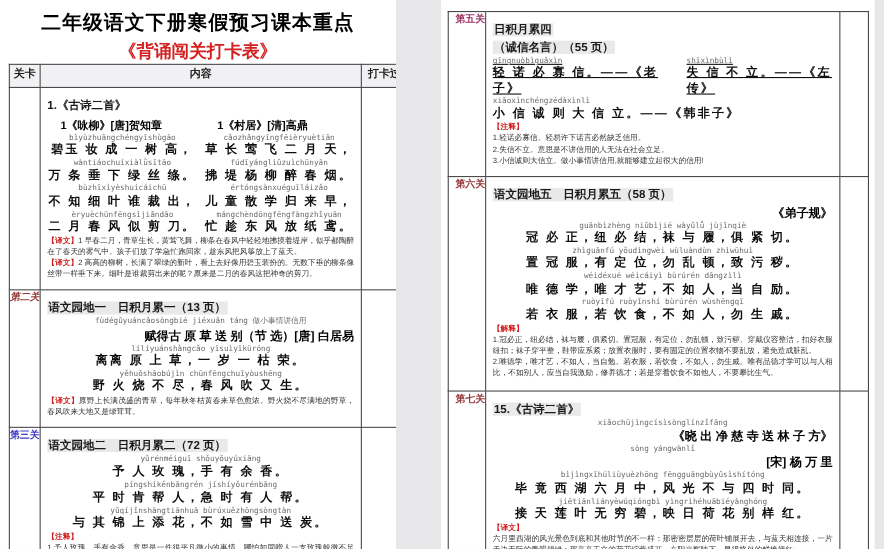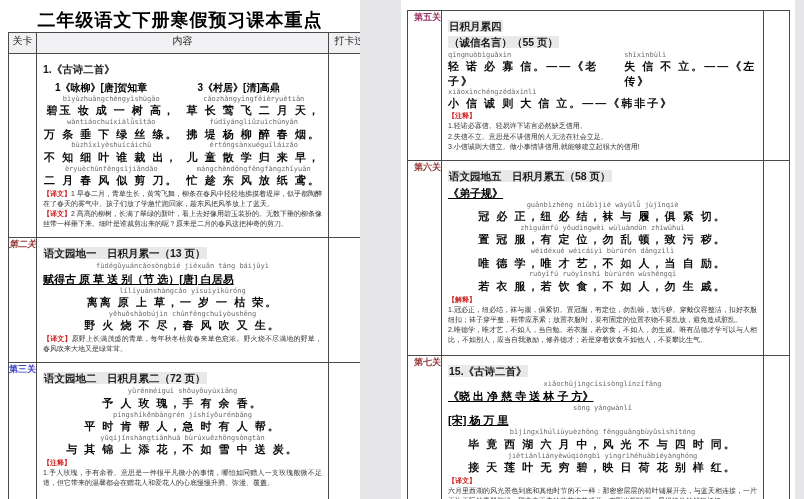--- a/index.html
+++ b/index.html
@@ -14,51 +14,52 @@
   .doc-subtitle{margin-top:5px;text-align:center;font-family:"Liberation Serif","DejaVu Serif",serif;
                 font-size:16px;font-weight:bold;color:#d42020;}
   .name-row{width:372px;margin:3px 0 1px 8px;text-align:right;font-size:9px;font-weight:bold;color:#000;}
   .blank-line{display:inline-block;width:46px;border-bottom:1px solid #333;height:8px;}
 
   table.grid{border-collapse:collapse;table-layout:fixed;}
   table.grid td,table.grid th{border:1px solid #4a4a4a;vertical-align:top;overflow:hidden;}
   .tbl-left{margin-left:8px;width:372px;}
   .tbl-right{margin-left:6px;margin-top:10px;width:382px;}
 
-  th.hdr{background:#f1f1f4;font-size:10px;font-weight:normal;text-align:center;height:18px;
+  th.hdr{background:#f1f1f4;font-size:10px;font-weight:bold;text-align:center;height:18px;
          vertical-align:middle;color:#222;}
   td.label-cell{vertical-align:middle;text-align:right;font-size:9px;font-weight:bold;
                 white-space:nowrap;padding:0;}
   td.content-cell{padding:8px 6px;}
   td.pass-cell{background:#ffffff;}
 
   .sec{font-size:10.5px;font-weight:bold;color:#1a1a1a;margin:1px 0 2px 0;}
   .hl{background:#e9e9e9;padding:0 1px;}
   .poem-cols{display:flex;gap:6px;}
   .poem-col{flex:1;text-align:center;}
   .ptitle{font-size:10px;font-weight:bold;text-align:left;margin:2px 0 1px 12px;color:#000;}
-  .ptitle-c{font-size:11px;font-weight:bold;text-align:left;margin:1px 0;color:#000;text-decoration:underline;}
+  .ptitle-c{font-size:11px;font-weight:bold;text-align:right;margin:1px 0;color:#000;}
   .py{font-family:"DejaVu Sans Mono","Liberation Mono",monospace;font-size:7px;line-height:1.05;
       color:#6b6b6b;letter-spacing:0;}
   .cn{font-size:11px;font-weight:bold;letter-spacing:2px;line-height:1.35;color:#0d0d0d;}
   .pline{margin-bottom:1px;}
   .center{text-align:center;}
   .note{font-size:7px;line-height:1.45;color:#333;text-align:justify;}
   .tag{color:#cf2020;font-weight:bold;}
-  .quote-row{display:flex;}
+  .quote-row{display:flex;text-decoration:underline;}
   .quote-a{width:57%;}
   .quote-b{width:43%;}
 </style>
 </head>
 <body>
 
 <div class="stage">
 
   <div class="page page-left">
     <div class="doc-title">二年级语文下册寒假预习课本重点</div>
+    <div class="doc-subtitle">《背诵闯关打卡表》</div>
 
     <table class="grid tbl-left">
       <colgroup>
           <col style="width:28px">
           <col style="width:292px">
           <col style="width:52px">
         </colgroup>
       <tbody>
           <tr>
         <th class="hdr">关卡</th>
@@ -84,21 +85,21 @@
               <div class="pline">
                     <div class="py">bùzhīxìyèshuícáichū</div>
                     <div class="cn">不 知 细 叶 谁 裁 出，</div>
                   </div>
               <div class="pline">
                     <div class="py">èryuèchūnfēngsìjiǎndāo</div>
                     <div class="cn">二 月 春 风 似 剪 刀。</div>
                   </div>
             </div>
             <div class="poem-col">
-              <div class="ptitle">3《村居》[清]高鼎</div>
+              <div class="ptitle">1《村居》[清]高鼎</div>
               <div class="pline">
                     <div class="py">cǎozhǎngyīngfēièryuètiān</div>
                     <div class="cn">草 长 莺 飞 二 月 天，</div>
                   </div>
               <div class="pline">
                     <div class="py">fúdīyángliǔzuìchūnyān</div>
                     <div class="cn">拂 堤 杨 柳 醉 春 烟。</div>
                   </div>
               <div class="pline">
                     <div class="py">értóngsànxuéguīláizǎo</div>
@@ -114,21 +115,21 @@
           <div class="note"><span class="tag">【译文】</span><span>2 高高的柳树，长满了翠绿的新叶，看上去好像用碧玉装扮的。无数下垂的柳条像丝带一样垂下来。细叶是谁裁剪出来的呢？原来是二月的春风这把神奇的剪刀。</span></div>
         </td>
         <td class="pass-cell"></td>
       </tr>
 
       <tr>
         <td class="label-cell" style="color: rgb(148, 56, 56); font-style: italic;">第二关</td>
         <td class="content-cell" style="height:106px">
           <div class="sec"><span class="hl">语文园地一　日积月累一（13 页）</span></div>
           <div class="center">
-            <div class="py">fùdégǔyuáncǎosòngbié  jiéxuǎn   táng   báijūyì</div>
+            <div class="py">fùdégǔyuáncǎosòngbié  jiéxuǎn   táng   做小事情讲信用</div>
             <div class="ptitle-c">赋得古 原 草 送 别（节 选）[唐]  白居易</div>
             <div class="pline">
                   <div class="py">lílíyuánshàngcǎo   yīsuìyīkūróng</div>
                   <div class="cn">离离 原 上 草，一 岁 一 枯 荣。</div>
                 </div>
             <div class="pline">
                   <div class="py">yěhuǒshāobújìn   chūnfēngchuīyòushēng</div>
                   <div class="cn">野 火 烧 不 尽，春 风 吹 又 生。</div>
                 </div>
           </div>

